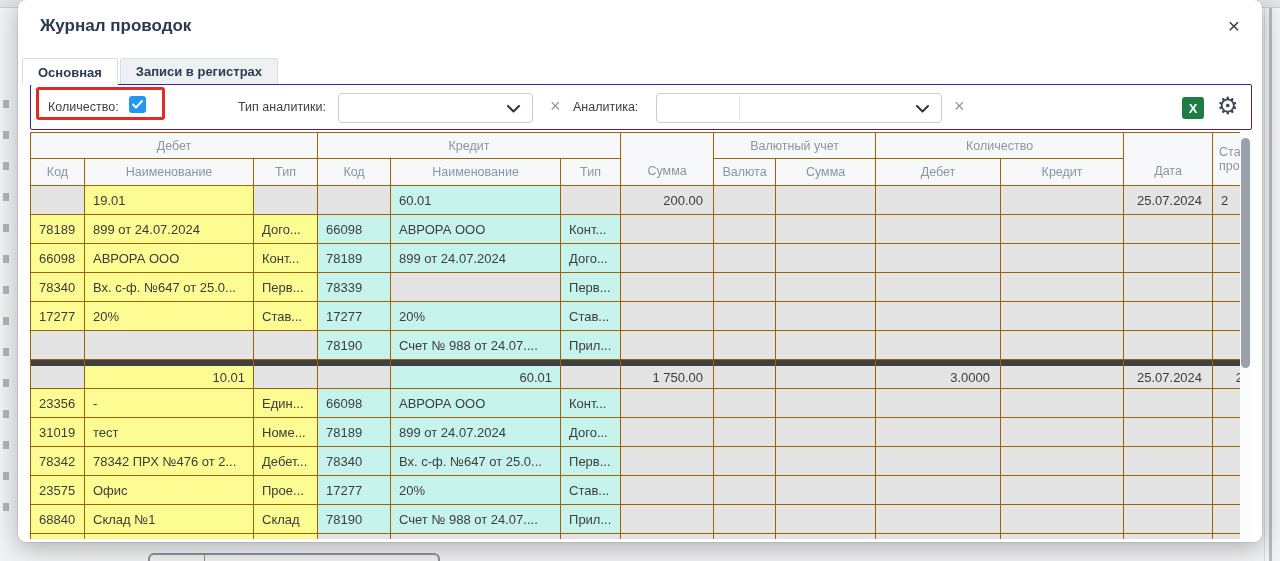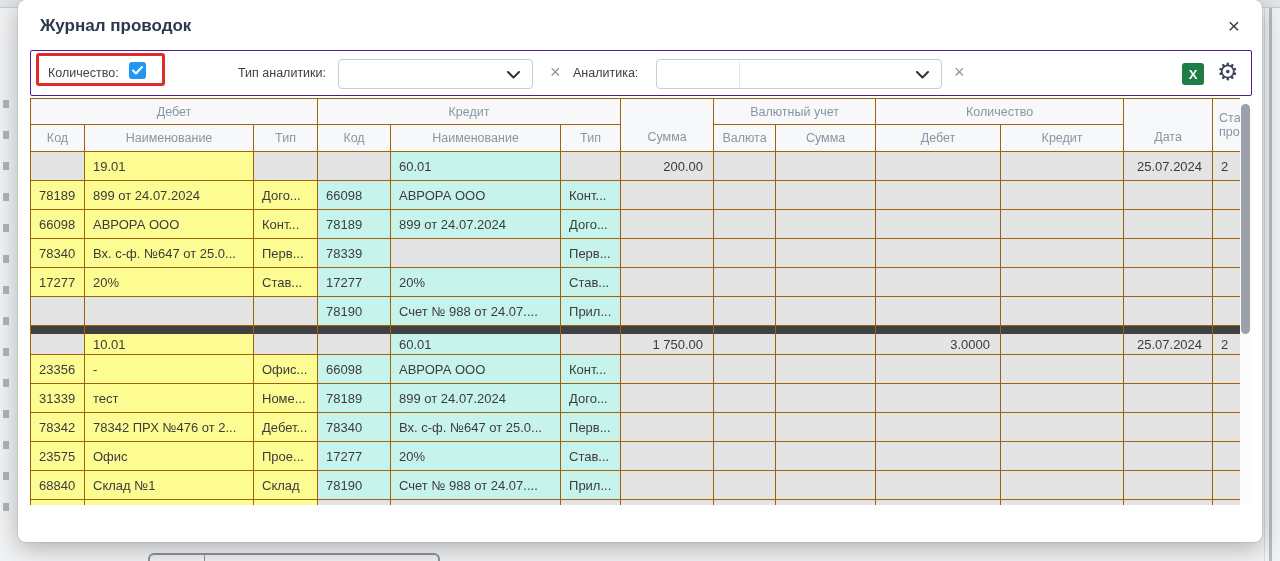--- a/index.html
+++ b/index.html
@@ -60,21 +60,21 @@
   table { border-collapse:separate; border-spacing:1px; table-layout:fixed; width:1222px; background:#a16207; }
   thead th { background:#f7f8fa; color:#8b94a4; font-weight:400; font-size:12.5px; text-align:center; }
   thead tr.h1 th { height:25px; }
   thead tr.h2 th { height:26px; }
   th.low { vertical-align:bottom; padding-bottom:7px; }
   th.status-h { text-align:left; padding-left:6px; line-height:1.15; overflow:hidden; white-space:nowrap; }
   tbody td { height:28px; font-size:13px; padding:0 8px; overflow:hidden; white-space:nowrap; background:#fff; }
   tbody td.bg-y { background:#fcfc92; }
   tbody td.bg-c { background:#c6f4ed; }
   tbody td.bg-g { background:#e4e4e4; }
-  tbody tr.gap-top td { border-top:8px solid #404040; }
+  tbody tr.gap-top td { border-top:6px solid #404040;text-align:right; }
   tbody tr.partial td { height:6px; }
   tbody td:nth-child(7), tbody td:nth-child(9), tbody td:nth-child(10),
   tbody td:nth-child(11), tbody td:nth-child(12) { text-align:right; padding-right:10px; }
   tbody td:nth-child(13) { padding-left:8px; }
 
   .vscroll { position:absolute; right:0; top:0; width:12px; height:100%; background:#fcfcfd; }
   .vthumb { position:absolute; left:1px; top:6px; width:9px; height:230px; background:#9aa1ab; border-radius:5px; }
 </style>
 </head>
 <body>
@@ -95,20 +95,28 @@
 <div class="bg-bottom-panel">
     <span class="divider"></span>
   </div>
 
 <div class="modal">
   <div class="modal-header">
     <div class="modal-title">Журнал проводок</div>
     <span class="close-x">×</span>
   </div>
 
+  <div class="tabs">
+    <div class="tab active">
+      <span>Основная</span>
+    </div>
+    <div class="tab">
+      <span>Записи в регистрах</span>
+    </div>
+  </div>
 
   <div class="filter-bar">
     <div class="red-annotation"></div>
     <label class="flabel lbl-qty">Количество:</label>
     <div class="checkbox">
       <svg width="11" height="9" viewBox="0 0 11 9">
         <polyline points="1,4.5 4,7.5 10,1" fill="none" stroke="#fff" stroke-width="2" stroke-linecap="round" stroke-linejoin="round"></polyline>
       </svg>
     </div>
 
@@ -283,34 +291,34 @@
             <td class="bg-g"></td>
             <td class="bg-g"></td>
             <td class="bg-g">3.0000</td>
             <td class="bg-g"></td>
             <td class="bg-g">25.07.2024</td>
             <td class="bg-g">2</td>
           </tr>
           <tr>
             <td class="bg-y">23356</td>
             <td class="bg-y">-</td>
-            <td class="bg-y">Офис...</td>
+            <td class="bg-y">Един...</td>
             <td class="bg-c">66098</td>
             <td class="bg-c">АВРОРА ООО</td>
             <td class="bg-c">Конт...</td>
             <td class="bg-g"></td>
             <td class="bg-g"></td>
             <td class="bg-g"></td>
             <td class="bg-g"></td>
             <td class="bg-g"></td>
             <td class="bg-g"></td>
             <td class="bg-g"></td>
           </tr>
           <tr>
-            <td class="bg-y">31339</td>
+            <td class="bg-y">31019</td>
             <td class="bg-y">тест</td>
             <td class="bg-y">Номе...</td>
             <td class="bg-c">78189</td>
             <td class="bg-c">899 от 24.07.2024</td>
             <td class="bg-c">Дого...</td>
             <td class="bg-g"></td>
             <td class="bg-g"></td>
             <td class="bg-g"></td>
             <td class="bg-g"></td>
             <td class="bg-g"></td>

